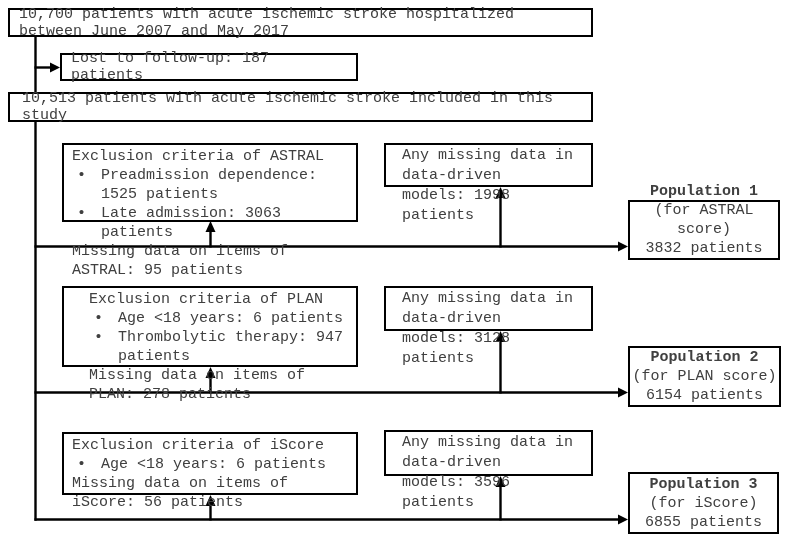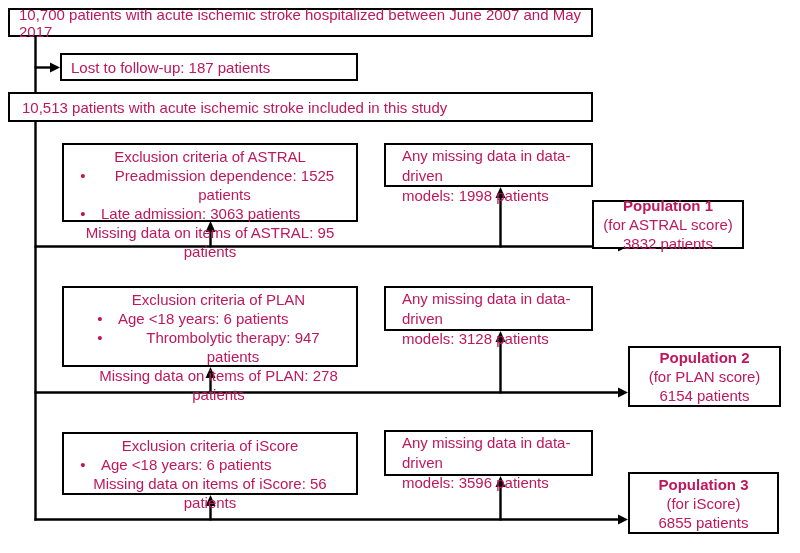--- a/index.html
+++ b/index.html
@@ -1,47 +1,47 @@
 <!DOCTYPE html>
 <html><head>
 <meta charset="utf-8">
 <style>
   html,body { margin:0; padding:0; background:#ffffff; }
   .canvas {
     position:relative; width:800px; height:553px; background:#ffffff;
-    font-family:Liberation Sans, sans-serif; color:#be185d;
+    font-family:Liberation Mono, monospace; color:#404040;
     overflow:hidden;
   }
   .box {
     position:absolute; border:2px solid #000000; background:#ffffff;
     box-sizing:border-box; font-size:15px;
   }
   .wide { display:flex; align-items:center; padding:0 9px; }
-  .excl { padding:2px 8px; line-height:19px;text-align:center; }
+  .excl { padding:2px 8px; line-height:19px; }
   .excl .brow { display:flex; }
   .excl .glyph { width:12px; padding-left:5px; flex:0 0 auto; }
   .excl .btxt { padding-left:12px; }
   .miss { padding:1px 16px; line-height:20px; }
   .pop {
     display:flex; flex-direction:column; align-items:center; justify-content:center;
     text-align:center; line-height:19px;
   }
   .pop .pname { font-weight:bold; }
   svg.connectors { position:absolute; left:0; top:0; pointer-events:none; }
   svg.connectors line { stroke:#000000; stroke-width:2.4; }
   svg.connectors polygon { fill:#000000; }
 
   
   #box-enrolled  { left:8px;   top:8px;   width:585px; height:29px; }
   #box-lost      { left:60px;  top:53px;  width:298px; height:28px; }
   #box-included  { left:8px;   top:92px;  width:585px; height:30px;padding-left:12px; }
 
   #box-excl-astral { left:62px;  top:143px; width:296px; height:79px; }
   #box-miss-astral { left:384px; top:143px; width:209px; height:44px; }
-  #box-pop-astral  { left:592px; top:200px; width:152px; height:49px; }
+  #box-pop-astral  { left:628px; top:200px; width:152px; height:60px;justify-content:flex-end; }
 
   #box-excl-plan { left:62px;  top:286px; width:296px; height:81px;padding-left:25px; }
   #box-miss-plan { left:384px; top:286px; width:209px; height:45px; }
   #box-pop-plan  { left:628px; top:346px; width:153px; height:61px; }
 
   #box-excl-iscore { left:62px;  top:432px; width:296px; height:63px; }
   #box-miss-iscore { left:384px; top:430px; width:209px; height:46px; }
   #box-pop-iscore  { left:628px; top:472px; width:151px; height:62px; }
 </style>
 </head>

